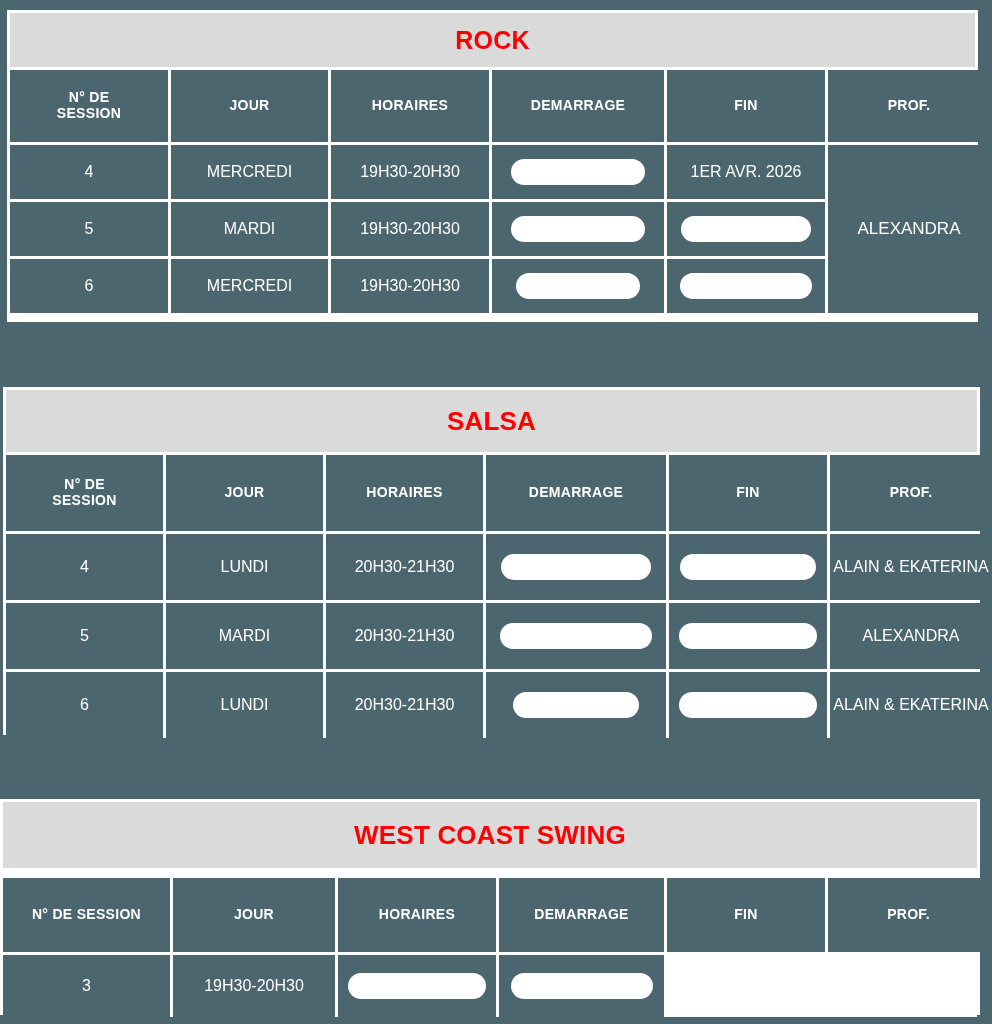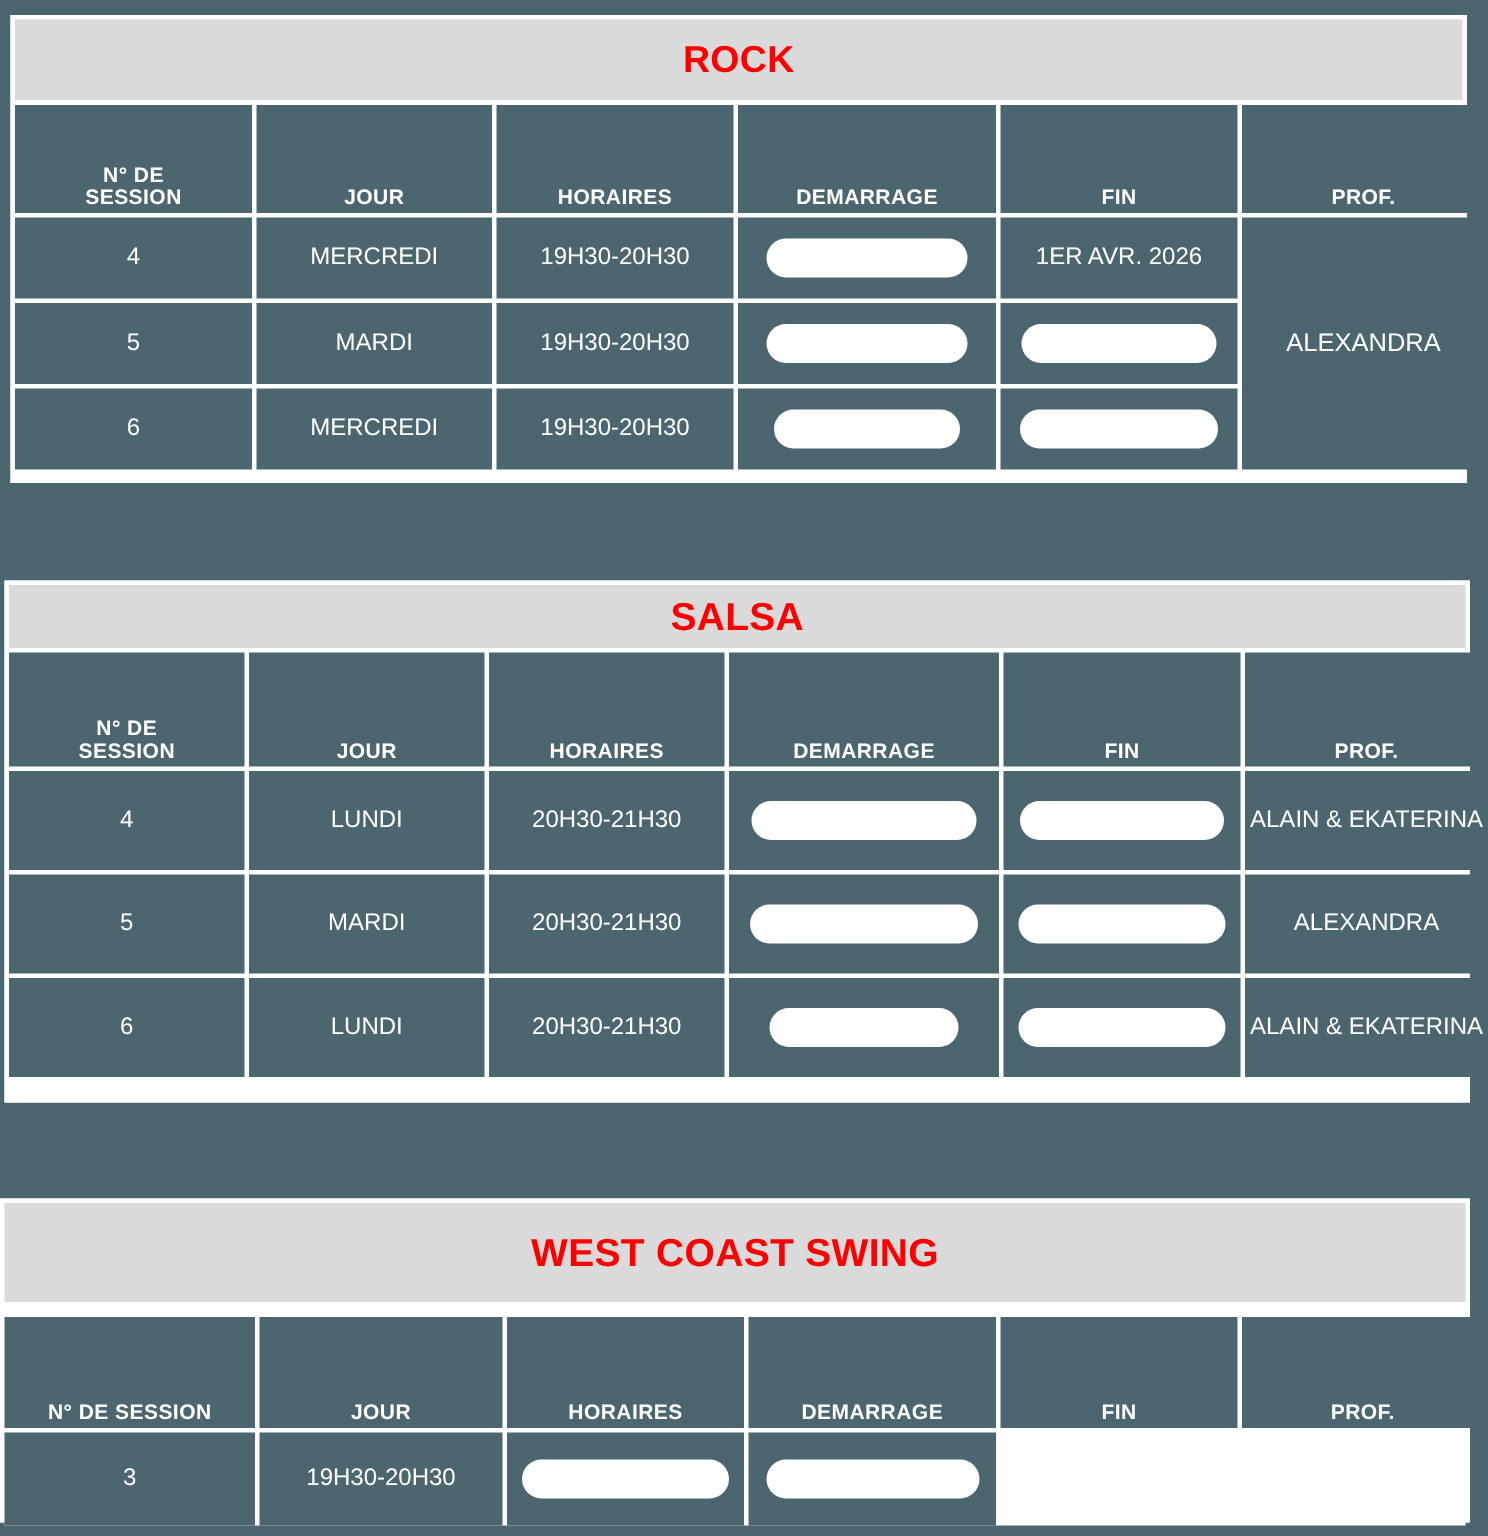--- a/index.html
+++ b/index.html
@@ -52,21 +52,20 @@
     justify-content: center;
     text-align: center;
     box-sizing: border-box;
     line-height: 1.12;
     padding: 2px 3px;
     overflow: hidden;
   }
   .cell.head {
     font-weight: bold;
     letter-spacing: 0.3px;
-    align-items: flex-end;
   }
   .cell.body {
     font-weight: bold;
   }
   .pill {
     display: block;
     background: #ffffff;
     border-radius: 999px;
     height: 26px;
   }
@@ -93,21 +92,21 @@
   #table-rock .pill { width: 134px; }
 
   
   #table-salsa {
     left: 3px;
     top: 387px;
     width: 977px;
     height: 348px;
   }
   #table-salsa .tbl-title {
-    height: 42px;
+    height: 62px;
     font-size: 26px;
   }
   #table-salsa .grid {
     grid-template-columns: 157px 157px 157px 180px 158px 162px;
     grid-template-rows: 76px 66px 66px 66px;
     padding-top: 3px;
   }
   #table-salsa .cell.head { font-size: 14px; }
   #table-salsa .cell.body { font-size: 16px; font-weight: normal; }
   #table-salsa .pill { width: 150px; }

